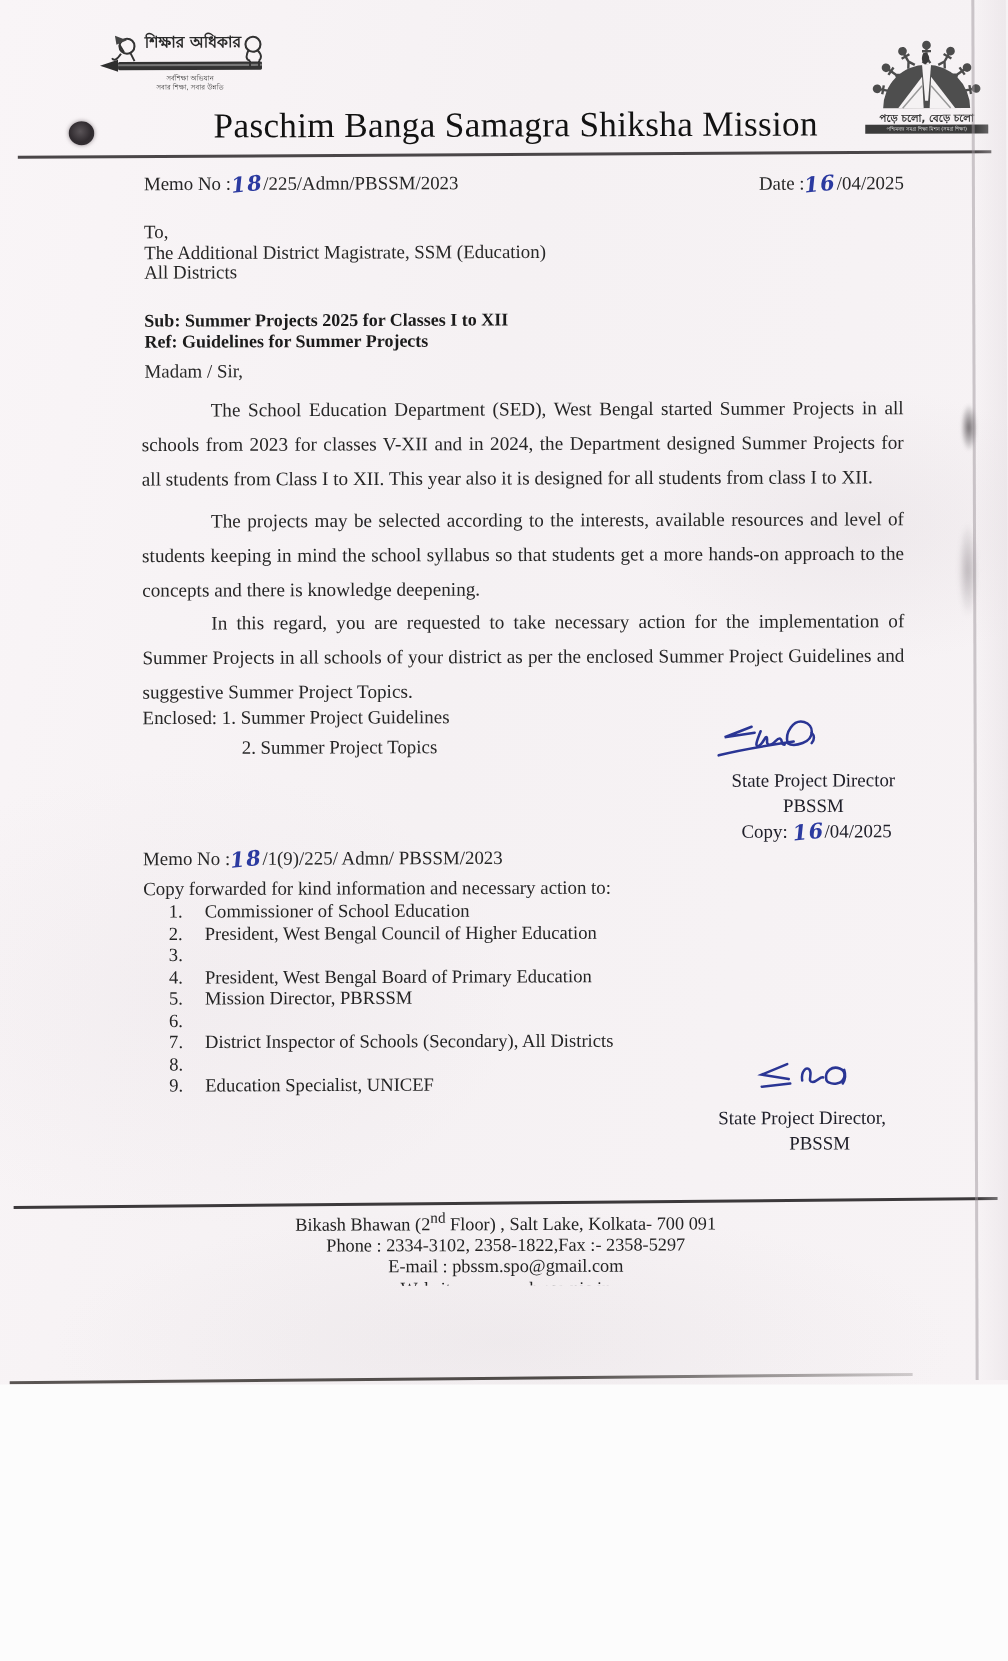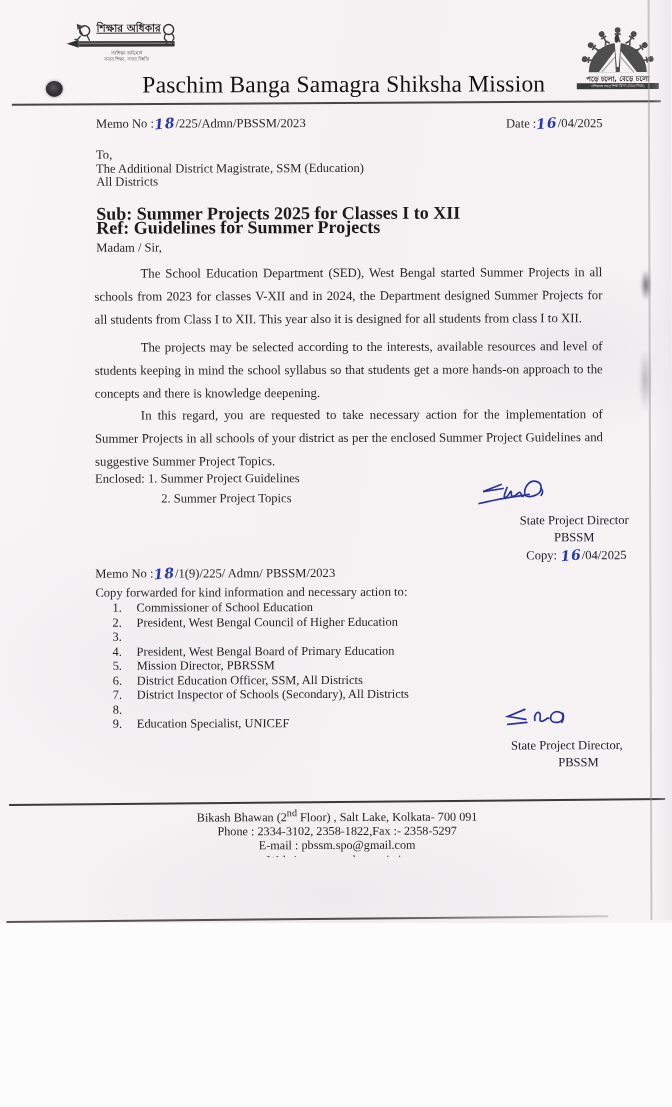--- a/index.html
+++ b/index.html
@@ -31,26 +31,26 @@
   .rule-title{left:13px;top:102px;width:649px;height:2.4px;background:#4a4648;transform:rotate(-0.15deg);}
   .body-text{font-size:12.6px;color:#272727;}
   .memo-line{left:97px;top:114px;white-space:nowrap;}
   .date-line{left:507px;top:115px;white-space:nowrap;}
   .hand{
     color:#2b3aa0;font-weight:bold;font-style:italic;display:inline-block;
     transform:rotate(-5deg) translateY(1px);font-size:14px;letter-spacing:1px;
     font-family:"DejaVu Serif",serif;
   }
   .recipient{left:97px;top:148px;line-height:13.6px;}
-  .subject{left:97px;top:206px;line-height:14.4px;font-weight:bold;color:#1b1b1b;font-size:18px;}
+  .subject{left:97px;top:206px;line-height:14.4px;font-weight:bold;color:#1b1b1b;font-size:12px;}
   .salutation{left:97px;top:240px;}
   .para{left:95px;width:508px;text-align:justify;text-indent:46px;line-height:23.2px;font-size:12.8px;}
   .p1{top:262px;} .p2{top:336px;} .p3{top:404px;}
   .enc1{left:95px;top:471px;} .enc2{left:161px;top:491px;}
-  .sig-label{font-size:12.6px;color:#20202a;margin-left:32px;}
+  .sig-label{font-size:12.6px;color:#20202a;}
   .sig1-svg{left:477px;top:479px;} .sig2-svg{left:504px;top:706px;}
   .sig1-l1{left:482px;top:514px;width:120px;text-align:center;}
   .sig1-l2{left:482px;top:531px;width:120px;text-align:center;}
   .sig1-l3{left:494px;top:547px;white-space:nowrap;}
   .sig2-l1{left:478px;top:739px;width:135px;font-family:Liberation Serif, serif;}
   .sig2-l2{left:478px;top:756px;width:135px;text-align:center;}
   .memo2{left:95px;top:564px;white-space:nowrap;}
   .copy-intro{left:95px;top:585px;}
   .copy-list{left:112px;top:600px;width:420px;}
   .copy-row{display:flex;line-height:14.5px;font-size:12.4px;color:#242424;}
@@ -60,21 +60,21 @@
   .footer-line{text-align:center;font-size:12.2px;line-height:14.2px;color:#232323;}
   .bottom-edge{left:5px;top:918px;width:602px;height:2.3px;background:linear-gradient(90deg,#5a5553 0%,#4e4a48 60%,rgba(90,85,83,.25) 100%);transform:rotate(-0.35deg);}
   .right-edge{left:649px;top:0;width:1.6px;height:921px;background:rgba(158,150,156,.5);}
   .right-shade{left:651px;top:0;width:21px;height:921px;background:linear-gradient(90deg,rgba(238,233,236,.0),rgba(230,224,228,.55));}
   .smudge1{left:641px;top:270px;width:11px;height:32px;border-radius:50%;
     background:radial-gradient(ellipse at center,rgba(70,64,68,.75),rgba(70,64,68,0) 70%);filter:blur(1px);}
   .smudge2{left:639px;top:350px;width:13px;height:62px;border-radius:50%;
     background:radial-gradient(ellipse at center,rgba(120,112,118,.45),rgba(120,112,118,0) 72%);filter:blur(1.5px);}
   .llogo{left:64px;top:17px;width:128px;height:50px;}
   .llogo .btitle{position:absolute;left:14px;top:3px;width:104px;text-align:center;
-    font-size:10.5px;font-weight:bold;color:#2a2a2a;font-family:"DejaVu Sans",sans-serif;white-space:nowrap;text-decoration:underline;}
+    font-size:10.5px;font-weight:bold;color:#2a2a2a;font-family:"DejaVu Sans",sans-serif;white-space:nowrap;}
   .llogo .bsub{position:absolute;left:10px;top:33px;width:108px;text-align:center;
     font-size:4.6px;line-height:5.6px;color:#3a3a3a;font-family:"DejaVu Sans",sans-serif;}
   .rlogo{left:576px;top:16px;width:86px;height:92px;}
   .rlogo .slogan{position:absolute;left:0;top:58px;width:86px;text-align:center;
     font-size:6.8px;font-weight:bold;color:#2e2e2e;font-family:"DejaVu Sans",sans-serif;white-space:nowrap;}
   .rlogo .band{position:absolute;left:2px;top:68px;width:82px;height:6px;background:#3b3b3b;
     color:#eee;font-size:3.4px;text-align:center;line-height:6px;overflow:hidden;
     font-family:"DejaVu Sans",sans-serif;white-space:nowrap;}
 </style>
 </head>
@@ -211,21 +211,20 @@
       <div class="copy-row">
           <span class="copy-num">4.</span>
           <span>President, West Bengal Board of Primary Education</span>
         </div>
       <div class="copy-row">
           <span class="copy-num">5.</span>
           <span>Mission Director, PBRSSM</span>
         </div>
       <div class="copy-row">
           <span class="copy-num">6.</span>
-          <span>District Education Officer, SSM, All Districts</span>
         </div>
       <div class="copy-row">
           <span class="copy-num">7.</span>
           <span>District Inspector of Schools (Secondary), All Districts</span>
         </div>
       <div class="copy-row">
           <span class="copy-num">8.</span>
         </div>
       <div class="copy-row">
           <span class="copy-num">9.</span>

